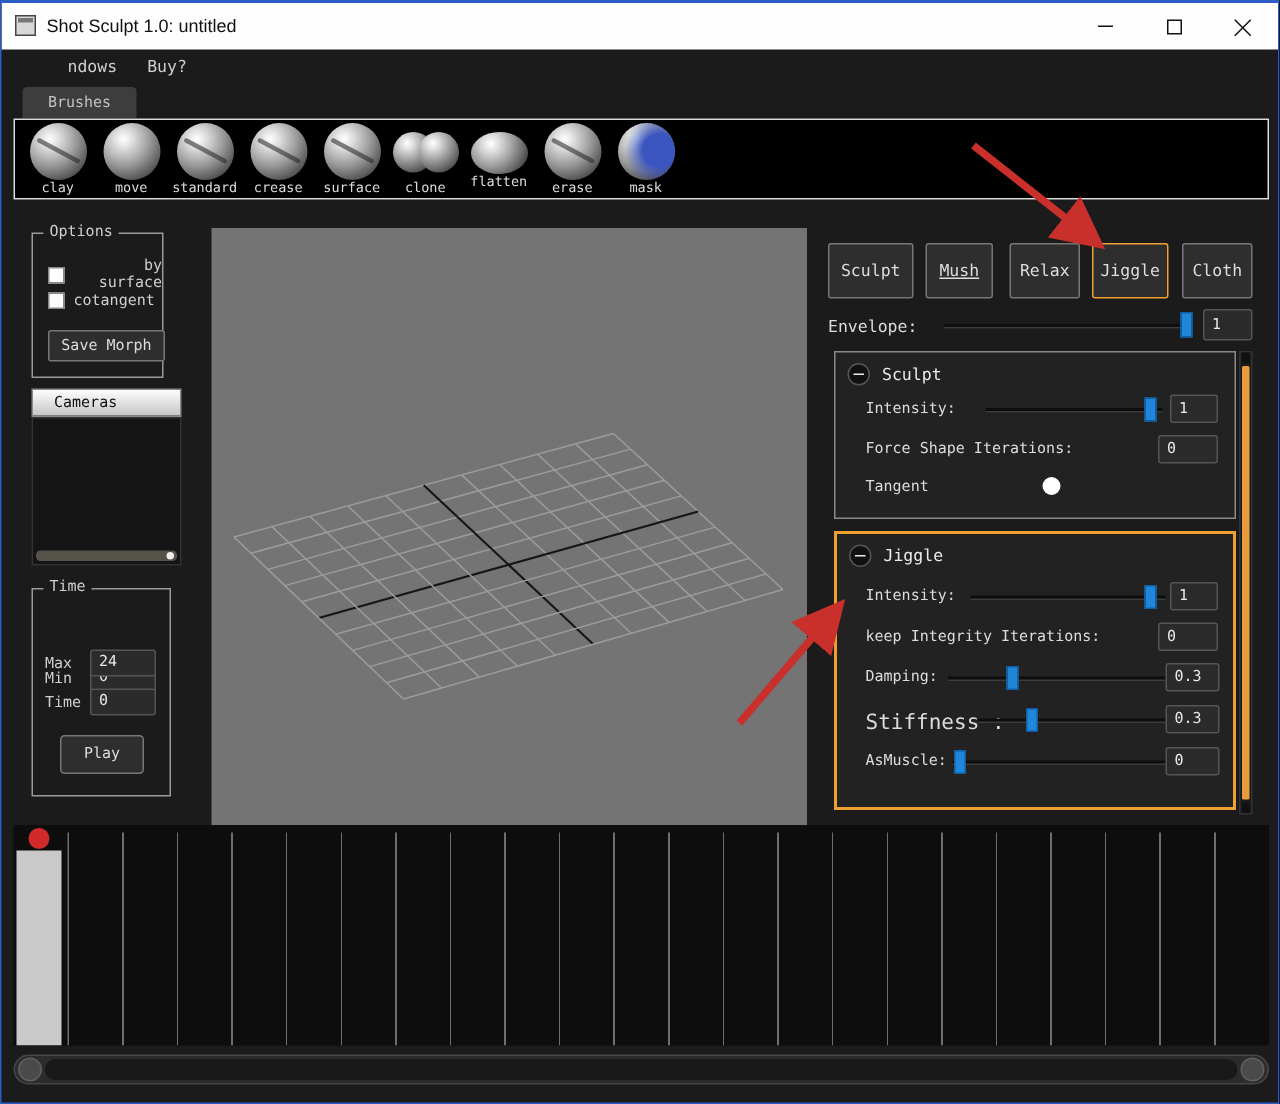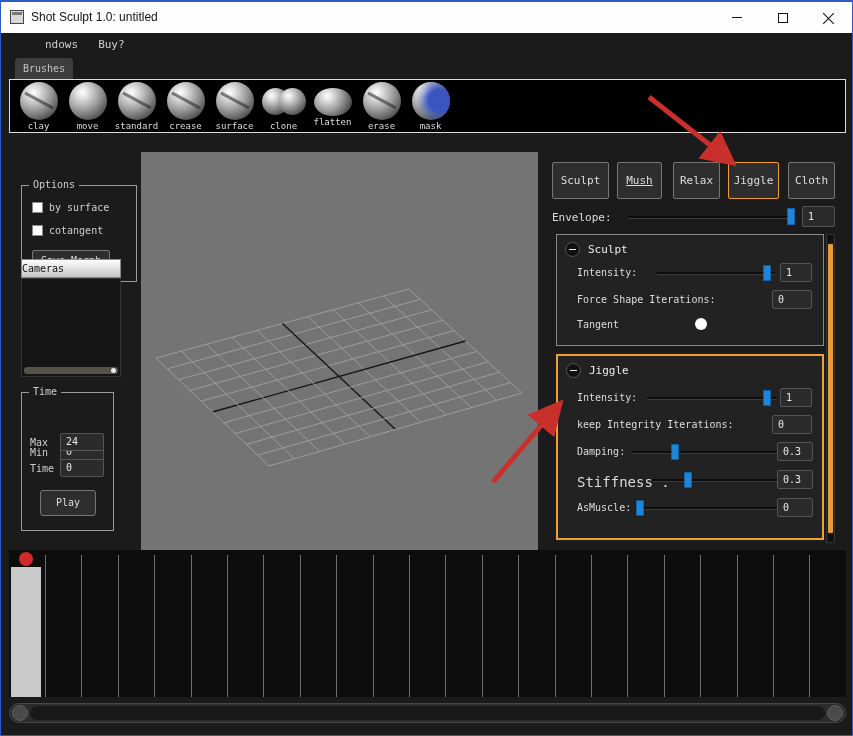--- a/index.html
+++ b/index.html
@@ -28,21 +28,21 @@
   .watermark { position:absolute; left:0; top:0; width:240px; height:70px; z-index:60; pointer-events:none; }
   .wm-logo { position:absolute; left:2px; top:1px; width:58px; height:58px; border-radius:50%;
     background:conic-gradient(#d9232e 0 12%, #ffffff 12% 25%, #d9232e 25% 37%, #fff 37% 50%, #d9232e 50% 62%, #fff 62% 75%, #d9232e 75% 87%, #fff 87%);
     border:2px solid #d9232e; }
   .wm-logo::after { content:""; position:absolute; left:21px; top:21px; width:12px; height:12px; background:#fff; border:2px solid #d9232e; border-radius:50%; }
   .wm-name { position:absolute; left:64px; top:6px; font-size:25px; font-weight:bold; color:#e8232e;
     text-shadow:-2px 0 #fff,2px 0 #fff,0 -2px #fff,0 2px #fff,-1px -1px #fff,1px 1px #fff,-1px 1px #fff,1px -1px #fff; }
   .wm-url { position:absolute; left:66px; top:40px; font-size:19px; font-weight:bold; color:#e8232e; letter-spacing:1px;
     text-shadow:-2px 0 #fff,2px 0 #fff,0 -2px #fff,0 2px #fff; }
   
-  .brush-tab { position:absolute; left:14px; top:56px; width:58px; height:21px; background:#3d3d3d;
+  .brush-tab { position:absolute; left:14px; top:56px; width:76px; height:21px; background:#3d3d3d;
     border-radius:3px 3px 0 0; color:#c3c3c3; font-size:10px; text-align:center; line-height:21px; }
   .toolbar { position:absolute; left:8px; top:77px; width:837px; height:54px; background:#000;
     border:1px solid #dcdcdc; display:flex; padding:2px 0 0 4px; }
   .brush { width:49px; display:flex; flex-direction:column; align-items:center; }
   .brush-label { font-size:9px; color:#dcdcdc; margin-top:1px; }
   .sphere { position:relative; width:38px; height:38px; border-radius:50%;
     background:radial-gradient(circle at 35% 28%, #ffffff 0%, #dcdcdc 18%, #9a9a9a 48%, #4c4c4c 80%, #2e2e2e 100%); }
   .streak::after { content:""; position:absolute; left:3px; top:17px; width:32px; height:3px;
     background:rgba(35,35,35,.55); border-radius:3px; transform:rotate(28deg); }
   .flat { height:28px; margin-top:6px; border-radius:50%; }
@@ -55,21 +55,21 @@
   
   .gbox { position:absolute; border:1px solid #9a9a9a; }
   .gbox-title { position:absolute; top:-7px; left:7px; background:#1b1b1b; padding:0 4px; color:#cfcfcf; font-size:10px; }
   .cb-row { position:absolute; left:10px; display:flex; align-items:center; gap:6px; }
   .cb { width:11px; height:11px; background:#fff; border:1px solid #888; }
   .cb-label { font-size:10px; color:#cfcfcf; }
   .btn { background:#2e2e2e; border:1px solid #777; border-radius:2px; color:#ddd; font-family:inherit;
     font-size:10px; text-align:center; cursor:default; }
   .cam-header { position:absolute; left:20px; top:257px; width:100px; height:19px;
     background:linear-gradient(#fdfdfd,#c6c6c6); border:1px solid #8a8a8a; color:#111; font-size:10px;
-    line-height:17px; padding-left:0; }
+    line-height:17px; padding-left:14px; }
   .cam-list { position:absolute; left:20px; top:276px; width:100px; height:99px; background:#151515; border:1px solid #333; }
   .cam-scroll { position:absolute; left:2px; right:2px; bottom:2px; height:7px; background:#55524a; border-radius:3px; }
   .cam-scroll-dot { position:absolute; right:2px; top:1px; width:5px; height:5px; border-radius:50%; background:#eee; }
   .trow { position:absolute; left:8px; display:flex; align-items:center; }
   .tlabel { width:30px; font-size:10px; color:#cfcfcf; }
   .tfield { width:44px; height:18px; background:#2b2b2b; border:1px solid #555; border-radius:2px;
     color:#e8e8e8; font-size:10px; line-height:16px; padding-left:5px; }
   
   .viewport { position:absolute; left:140px; top:150px; width:397px; height:398px; background:#747474; }
   
@@ -164,21 +164,21 @@
     <div class="brush">
       <div class="sphere streak"></div>
       <div class="brush-label">erase</div>
     </div>
     <div class="brush">
       <div class="sphere mask-sphere"></div>
       <div class="brush-label">mask</div>
     </div>
   </div>
 
-  <div class="gbox" style="left:20px;top:153px;width:116px;height:97px;margin-top:30px;">
+  <div class="gbox" style="left:20px;top:153px;width:88px;height:97px;">
     <div class="gbox-title">Options</div>
     <div class="cb-row" style="top:16px;text-align:right;">
       <div class="cb"></div>
       <div class="cb-label">by surface</div>
     </div>
     <div class="cb-row" style="top:39px;">
       <div class="cb"></div>
       <div class="cb-label">cotangent</div>
     </div>
     <div class="btn" style="position:absolute;left:10px;top:64px;width:78px;height:21px;line-height:19px;">Save Morph</div>

